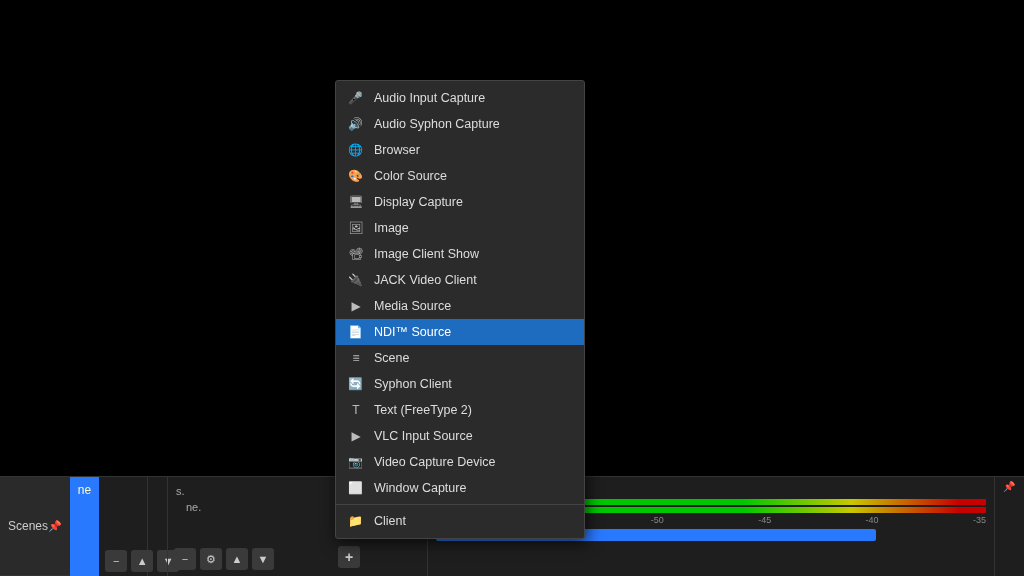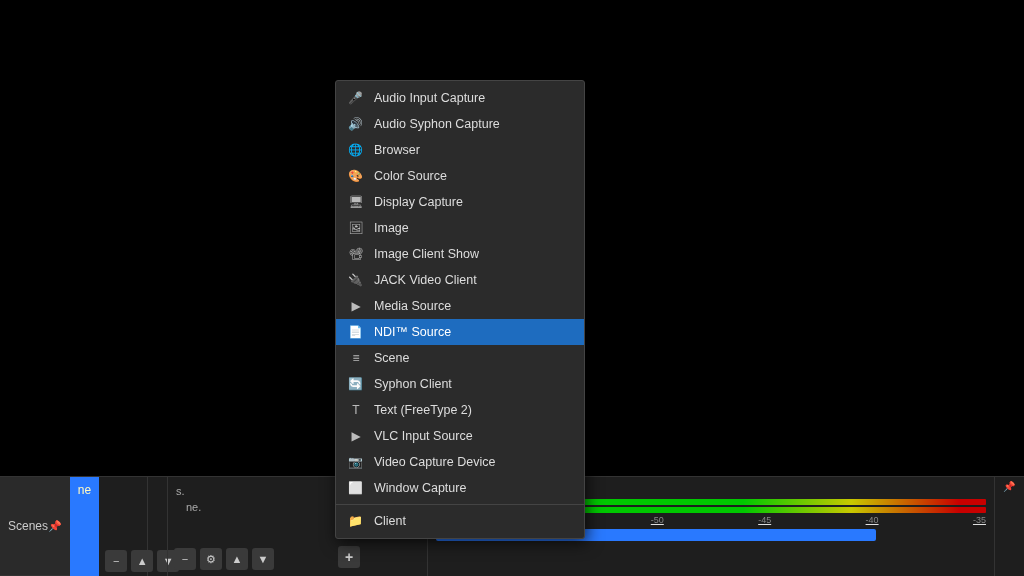--- a/index.html
+++ b/index.html
@@ -80,21 +80,20 @@
       display: flex;
       align-items: center;
       justify-content: center;
       font-size: 11px;
     }
 
     
     .audio-panel {
       flex: 1;
       padding: 4px 8px;
-      text-decoration: underline;
     }
     .audio-label {
       font-size: 11px;
       color: #ccc;
       margin-bottom: 4px;
     }
     .meter-scale {
       display: flex;
       justify-content: space-between;
       font-size: 9px;

